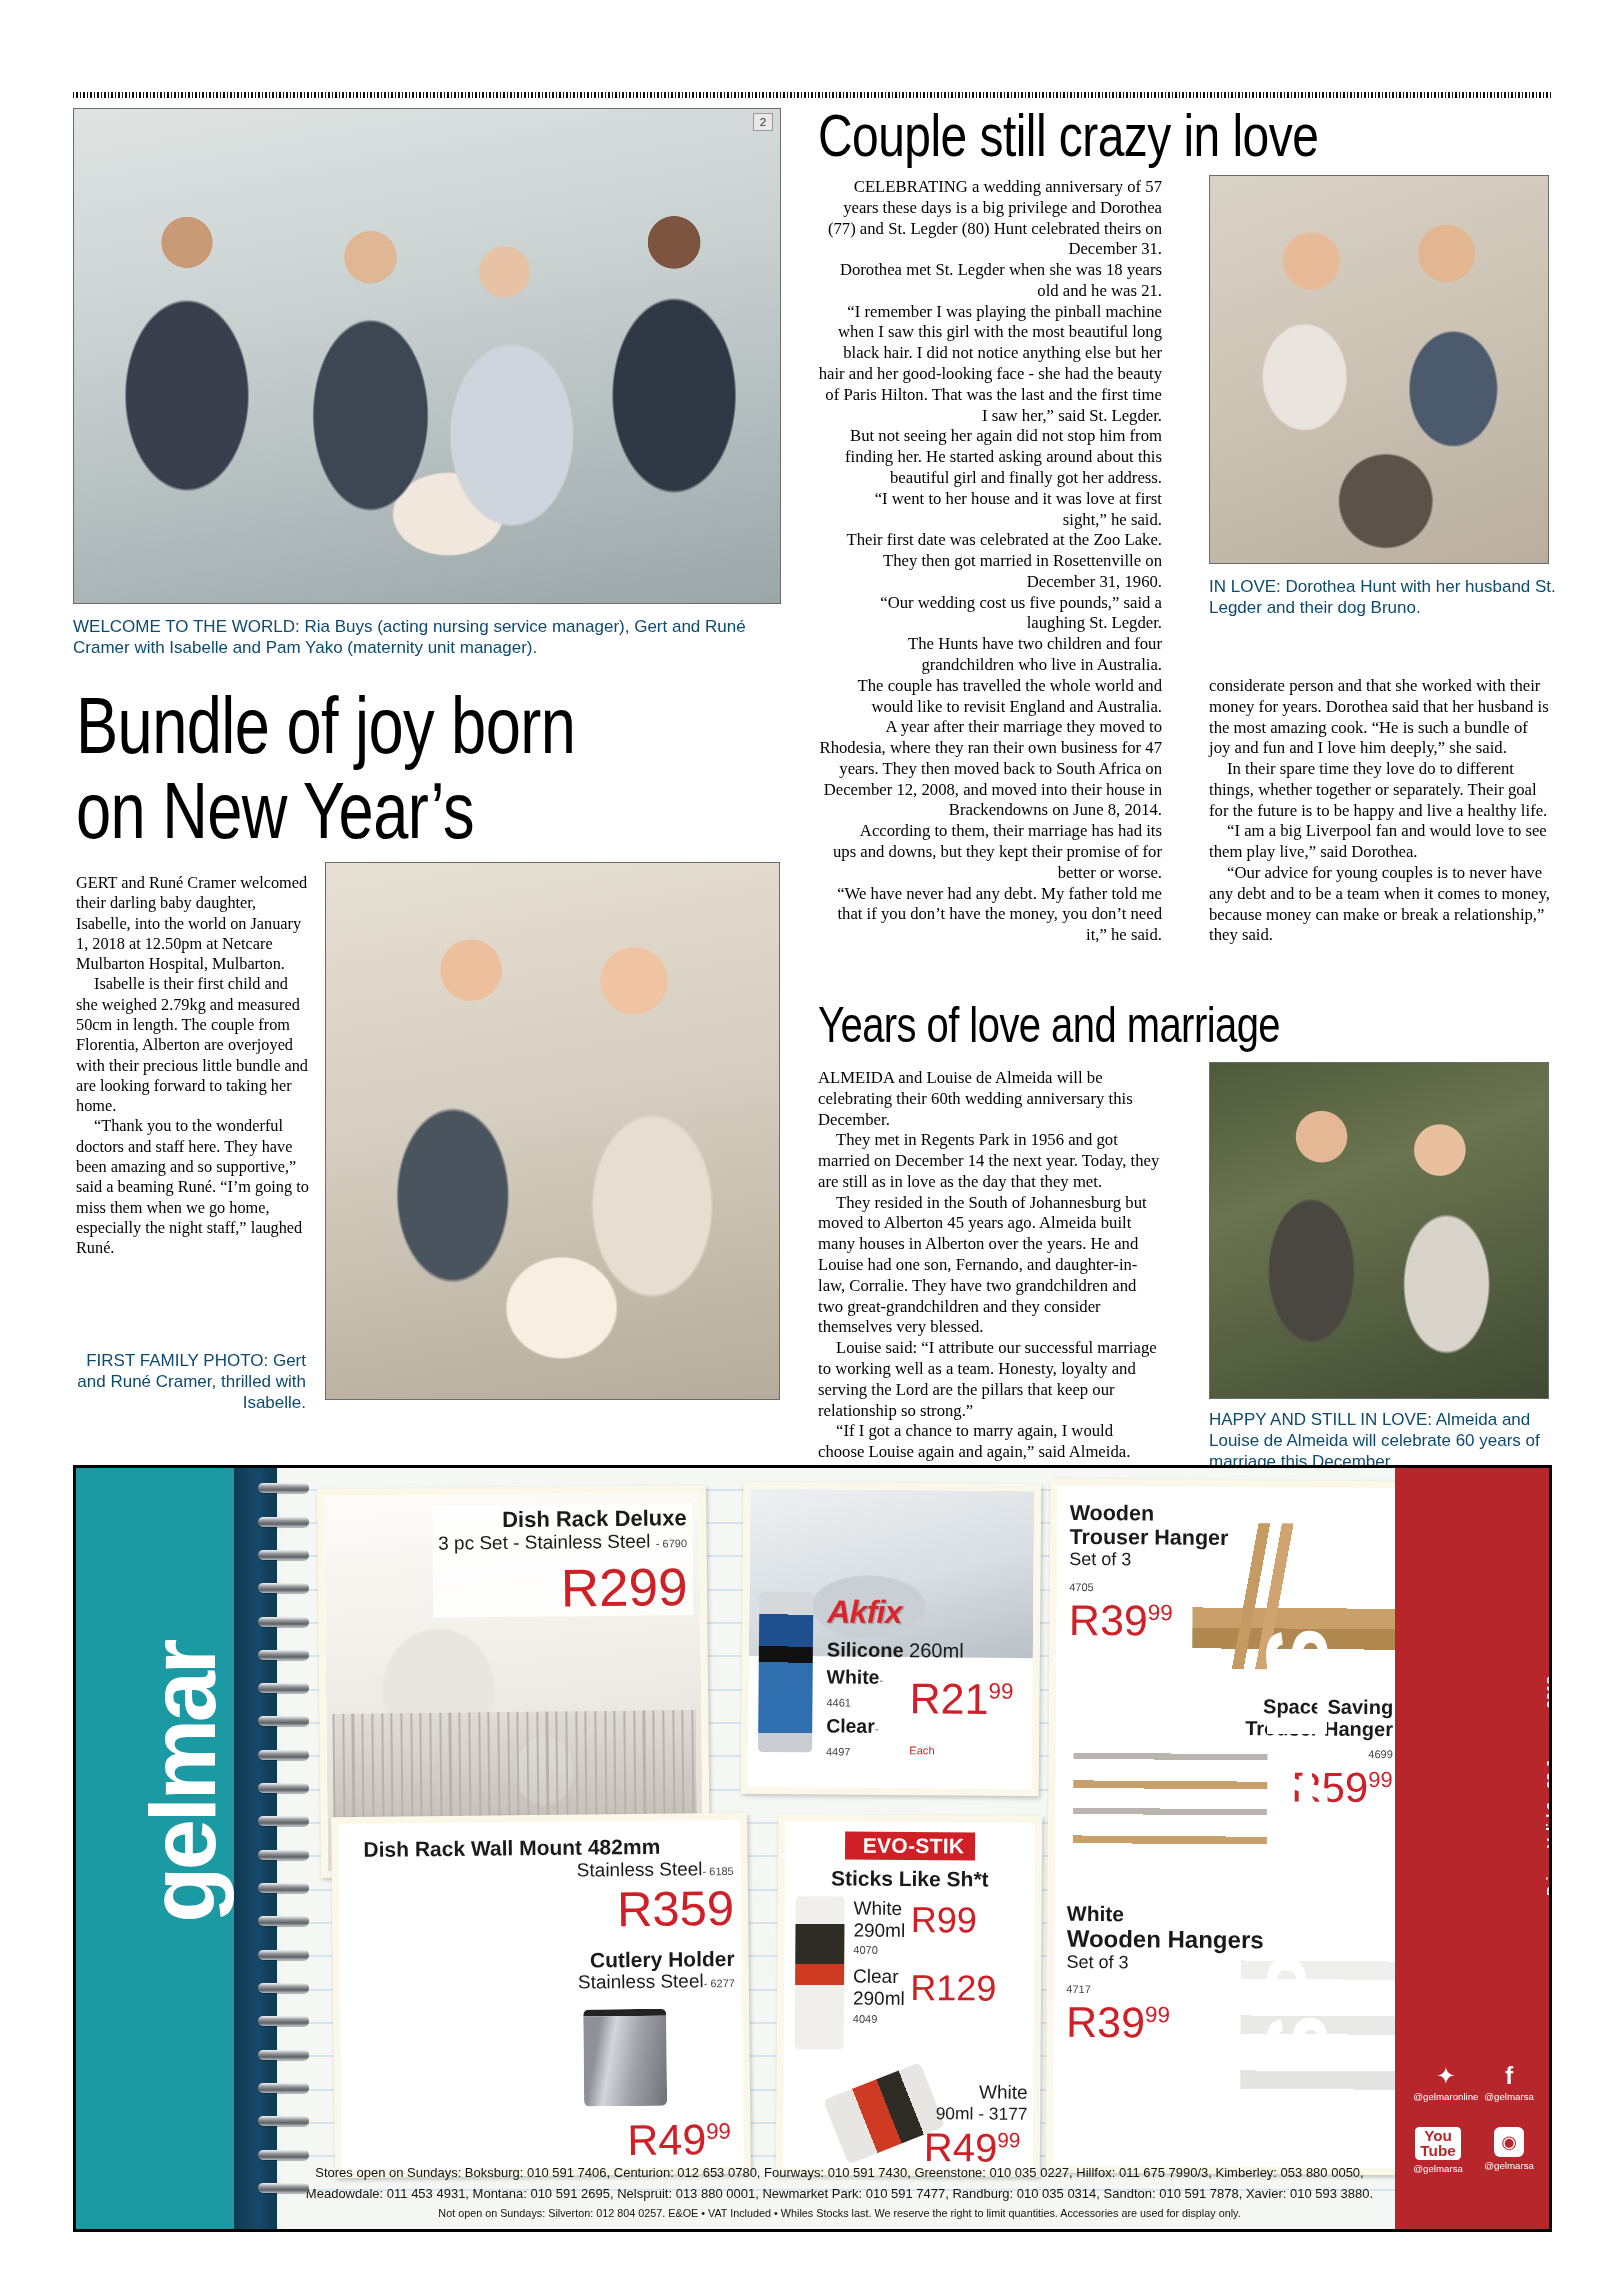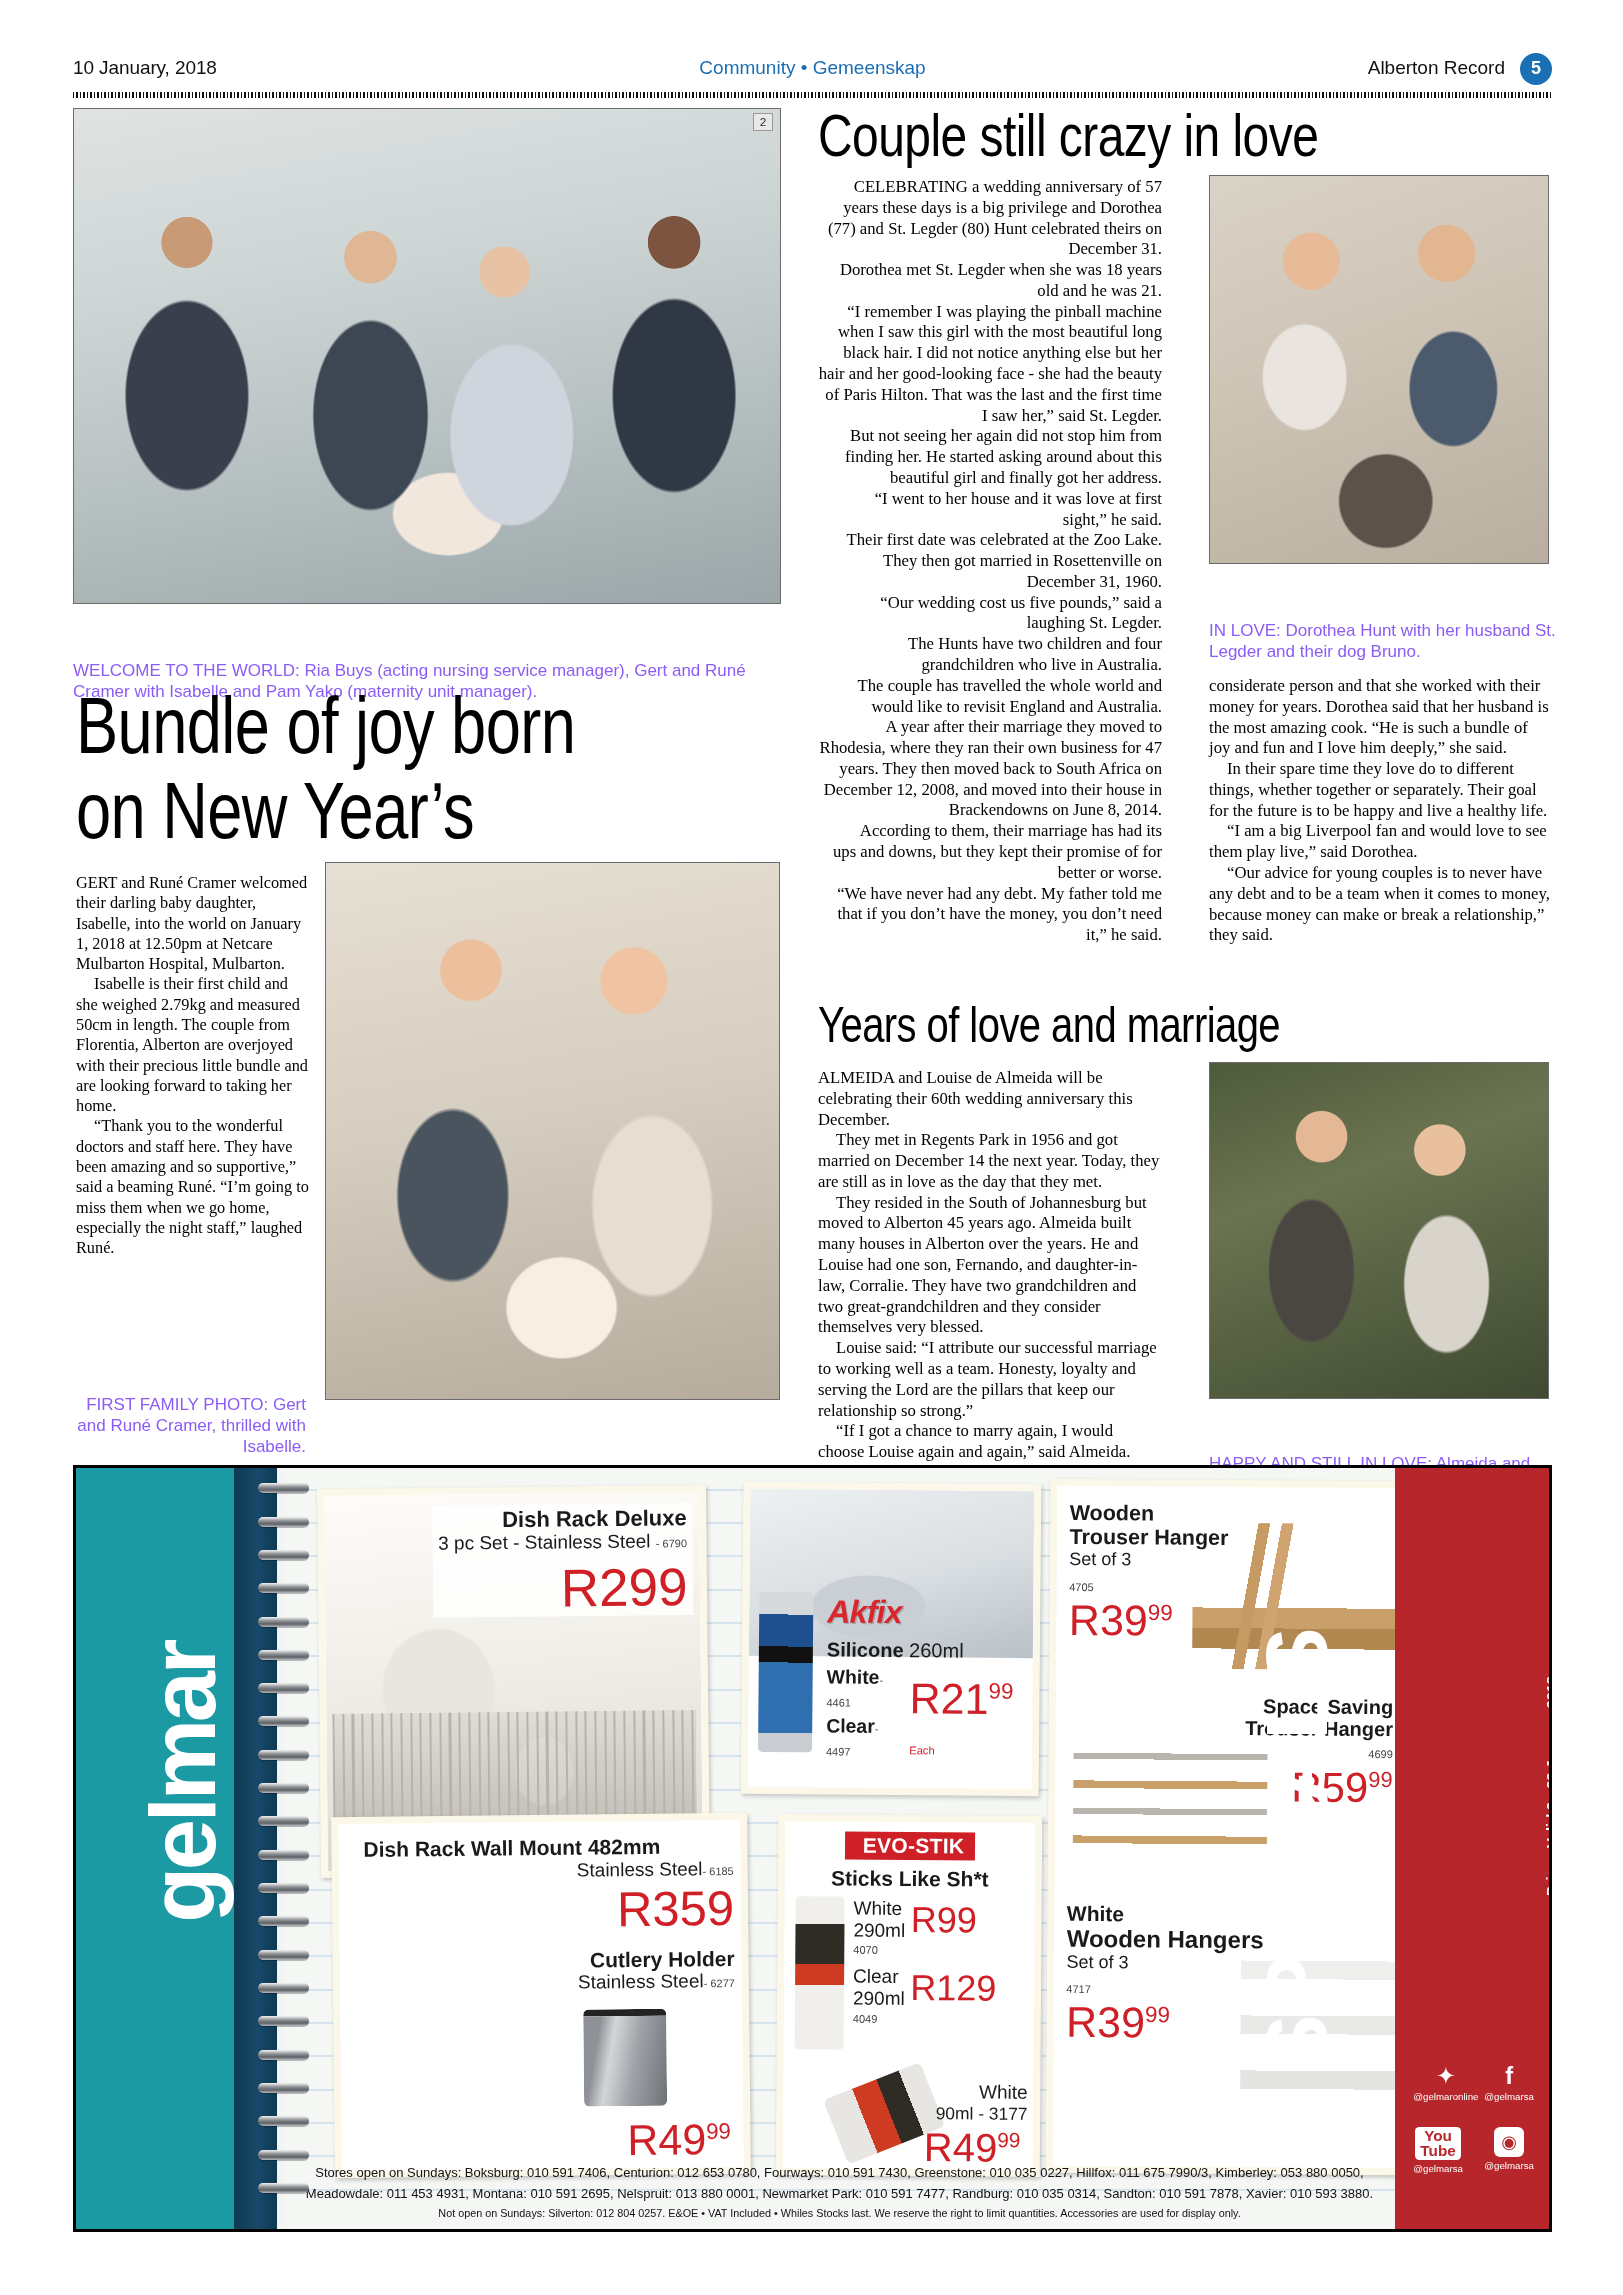--- a/index.html
+++ b/index.html
@@ -78,21 +78,21 @@
   #photo-almeida .ph-inner{
     background:
       radial-gradient(circle 36px at 33% 22%, #e4b894 0 70%, transparent 73%),
       radial-gradient(circle 36px at 68% 26%, #e9c09d 0 70%, transparent 73%),
       radial-gradient(ellipse 69px 115px at 30% 62%, #4a4742 0 60%, transparent 63%),
       radial-gradient(ellipse 69px 111px at 70% 66%, #d8d3cb 0 60%, transparent 63%),
       linear-gradient(160deg,#4e5a3c 0%,#6b7450 35%,#3f4a32 100%);
   }
 
   
-  .cap { font-family:"Liberation Sans",sans-serif; font-size:17px; line-height:1.24; color:#8b5cf6;margin-top:44px; }
+  .cap { font-family:"Liberation Sans",sans-serif; font-size:17px; line-height:1.24; color:#0c4a6e; }
   .body-serif { font-family:"Liberation Serif", serif; font-size:16.7px; line-height:1.245; color:#000;
                 text-align:left; }
   .body-serif p { text-indent:18px; margin:0; }
   .body-serif p.first { text-indent:0; }
 
   #cap-hospital { position:absolute; left:73px; top:616px; width:708px; }
   #cap-inlove   { position:absolute; left:1209px; top:576px; width:347px; }
   #cap-family   { position:absolute; left:73px; top:1350px; width:233px; text-align:right; }
   #cap-almeida  { position:absolute; left:1209px; top:1409px; width:347px; }
 
@@ -165,26 +165,20 @@
                  text-shadow:1.4px 1.4px 0 rgba(0,0,0,.18); }
   .brand-evo { display:inline-block; background:#cf2027; color:#fff; font-weight:bold;
                font-family:"Liberation Sans",sans-serif; font-size:21px; padding:2.1px 11px 2.1px 18px;
                letter-spacing:0.3px; }
 </style>
 </head>
 <body>
 
 <div class="page">
 
-  <div class="masthead">
-    <div class="mh-date">10 January, 2018</div>
-    <div class="mh-center">Community • Gemeenskap</div>
-    <div class="mh-right">Alberton Record</div>
-    <div class="mh-pagenum">5</div>
-  </div>
   <div class="mh-rule"></div>
 
   <div class="photo" id="photo-hospital">
     <div class="ph-inner"></div>
     <div class="ph-tag">2</div>
   </div>
   <div class="cap" id="cap-hospital">WELCOME TO THE WORLD: Ria Buys (acting nursing service manager), Gert and Runé Cramer with Isabelle and Pam Yako (maternity unit manager).</div>
 
   <div class="headline" id="hl-bundle">
     <div>Bundle of joy born</div>

